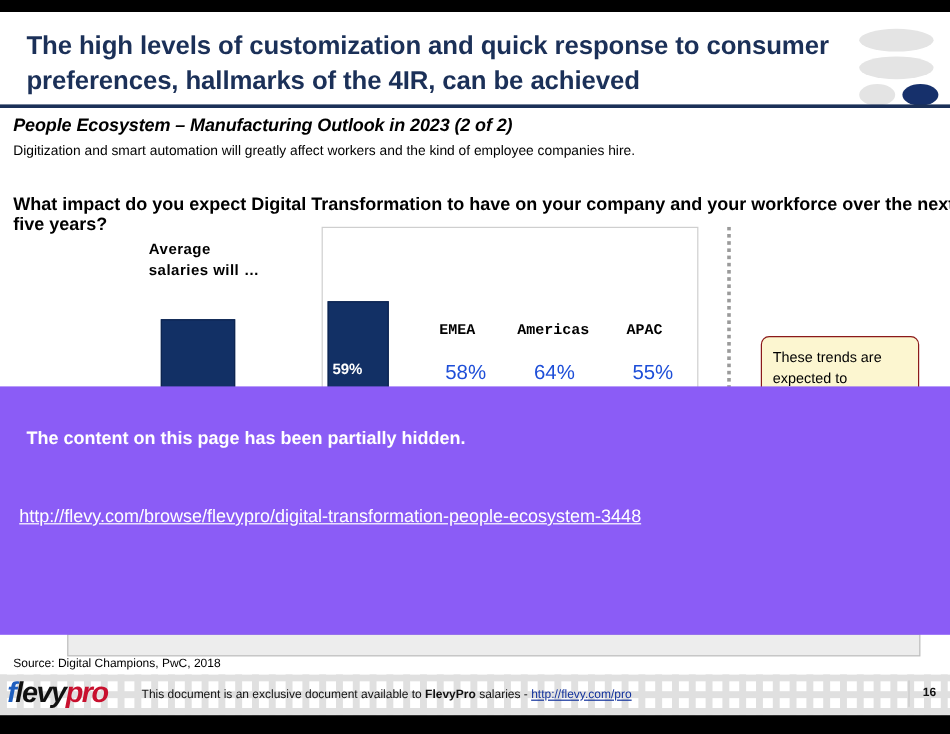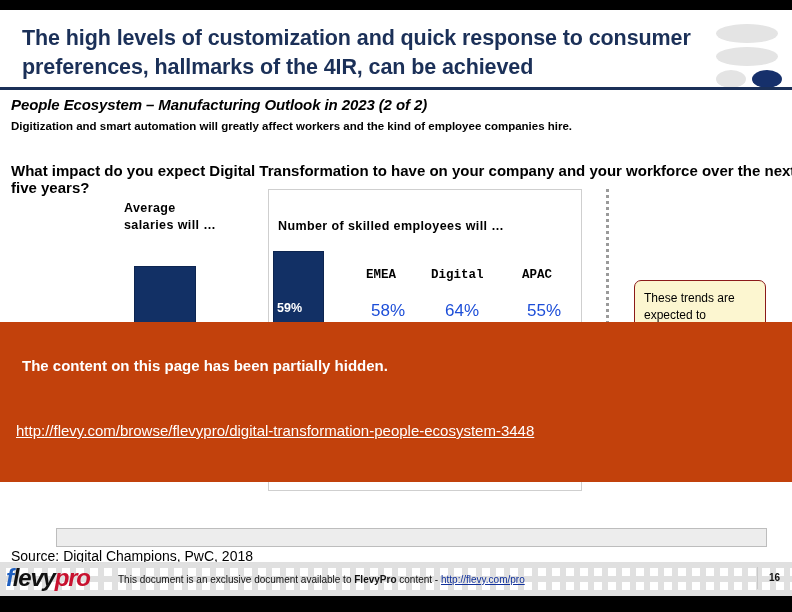--- a/index.html
+++ b/index.html
@@ -19,21 +19,21 @@
   .ovals{position:absolute;right:4px;top:14px;width:86px;height:66px;}
   .oval{position:absolute;border-radius:50%;background:#e4e4e4;}
   .ov1{left:14px;top:0px;width:62px;height:19px;}
   .ov2{left:14px;top:23px;width:62px;height:19px;}
   .ov3{left:14px;top:46px;width:30px;height:18px;}
   .ov4{left:50px;top:46px;width:30px;height:18px;background:#16306b;}
 
   
   .sub-title{position:absolute;left:11px;top:96px;font-size:15px;font-weight:bold;
     font-style:italic;color:#000;letter-spacing:-0.1px;}
-  .sub-text{position:absolute;left:11px;top:120px;font-size:11.5px;font-weight:bold;color:#000;}
+  .sub-text{position:absolute;left:11px;top:120px;font-size:11.5px;font-weight:normal;color:#000;}
   .question{position:absolute;left:11px;top:162px;font-size:15px;font-weight:bold;color:#000;}
 
   
   .chart{position:absolute;left:0px;top:186px;width:792px;height:340px;}
 
   .grp-label{position:absolute;font-size:12.5px;font-weight:bold;color:#000;
     line-height:1.35;letter-spacing:0.4px;}
   .g1-label{left:124px;top:14px;}
 
   .panel{position:absolute;left:268px;top:3px;width:312px;height:300px;
@@ -64,29 +64,29 @@
 
   .callout{position:absolute;left:634px;top:94px;width:130px;height:60px;
     background:#fcf6d0;border:1.5px solid #8B1A1A;border-radius:7px;}
   .callout-text{position:absolute;left:644px;top:104px;width:118px;font-size:12px;
     color:#000;line-height:1.45;}
 
   .gray-bar{position:absolute;left:56px;top:528px;width:709px;height:17px;
     background:#ededed;border:1px solid #bdbdbd;}
 
   
-  .overlay{position:absolute;left:0;top:322px;width:792px;height:160px;background:#c2410c;}
+  .overlay{position:absolute;left:0;top:322px;width:792px;height:207px;background:#8b5cf6;}
   .ov-line{position:absolute;color:#fff;font-size:15px;font-weight:bold;}
   .ov-l1{left:22px;top:35px;}
   .ov-l2{left:22px;top:68px;}
   .ov-link{position:absolute;left:16px;top:100px;color:#fff;font-size:15px;
     text-decoration:underline;}
 
   
-  .source{position:absolute;left:11px;top:548px;font-size:14px;color:#000;}
+  .source{position:absolute;left:11px;top:548px;font-size:10px;color:#000;}
 
   .footbar{position:absolute;left:0;top:562px;width:792px;height:34px;background:#fff;
     background-image:
       linear-gradient(to right,#e0e0e0 6px,rgba(255,255,255,0) 6px),
       linear-gradient(to bottom,#e0e0e0 6px,rgba(255,255,255,0) 6px);
     background-size:14px 14px,14px 14px;}
   .logo{position:absolute;left:6px;top:566px;font-size:24px;font-weight:bold;
     font-style:italic;letter-spacing:-1.2px;line-height:1;}
   .logo .f{color:#1f5fbf;}
   .logo .levy{color:#111;}
@@ -121,27 +121,26 @@
 
   <div class="chart">
 
     <div class="grp-label g1-label">
       <span>Average</span><br>
       <span>salaries will …</span>
     </div>
     <div class="bar bar-a"></div>
 
     <div class="panel"></div>
-    <div class="panel-label">Number of skilled employees will …</div>
 
     <div class="bar bar-b"></div>
     <div class="bar-val val-b">59%</div>
 
     <div class="col-head ch1">EMEA</div>
-    <div class="col-head ch2">Digital</div>
+    <div class="col-head ch2">Americas</div>
     <div class="col-head ch3">APAC</div>
 
     <div class="col-val cv1">58%</div>
     <div class="col-val cv2">64%</div>
     <div class="col-val cv3">55%</div>
 
     <div class="divider"></div>
 
     <div class="callout"></div>
     <div class="callout-text">These trends are expected to</div>
@@ -151,18 +150,18 @@
 
   <div class="overlay">
     <div class="ov-line ov-l1">The content on this page has been partially hidden.</div>
     <a class="ov-link" href="#">http://flevy.com/browse/flevypro/digital-transformation-people-ecosystem-3448</a>
   </div>
 
   <div class="source">Source: Digital Champions, PwC, 2018</div>
 
   <div class="footbar"></div>
   <div class="logo"><span class="f">f</span><span class="levy">levy</span><span class="pro">pro</span></div>
-  <div class="foot-text"><span>This document is an exclusive document available to </span><b>FlevyPro</b><span> content - </span><a href="#">http://flevy.com/pro</a></div>
+  <div class="foot-text"><span>This document is an exclusive document available to </span><b>FlevyPro</b><span> salaries - </span><a href="#">http://flevy.com/pro</a></div>
   <div class="foot-sep"></div>
   <div class="page-no">16</div>
 
   <div class="band-bottom"></div>
 </div>
 
 </body></html>

